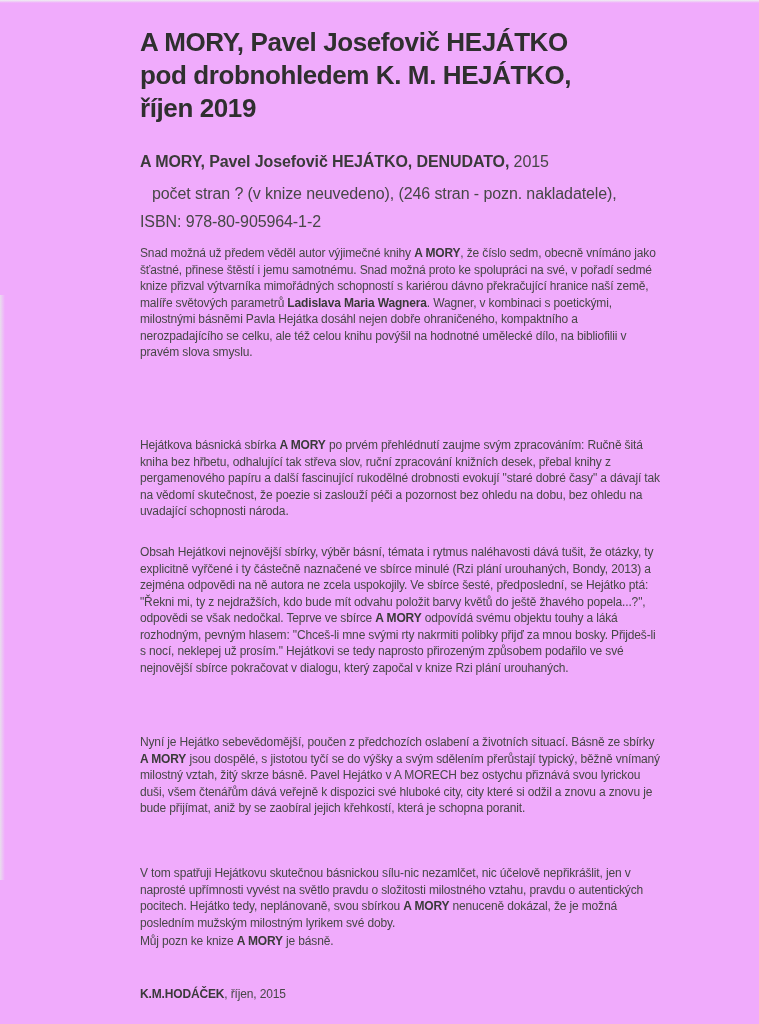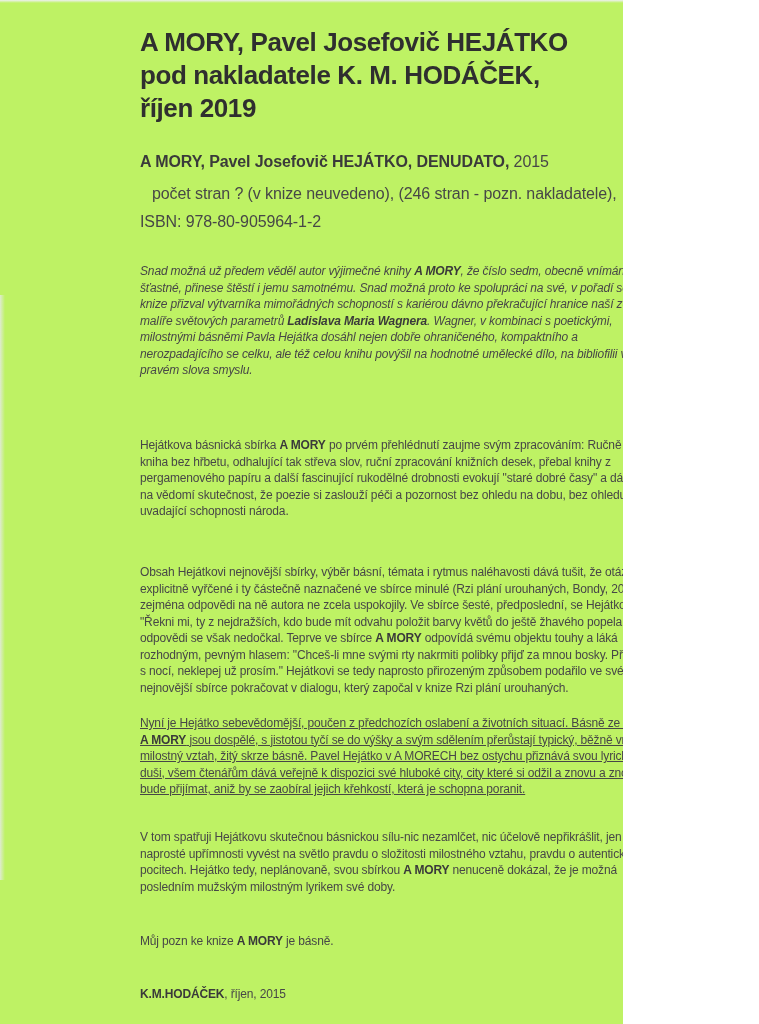--- a/index.html
+++ b/index.html
@@ -2,23 +2,23 @@
 <html><head>
 <meta charset="utf-8">
 <style>
   html, body {
     margin: 0;
     padding: 0;
     background: #ffffff;
   }
   .page {
     position: relative;
-    width: 623px;
+    width: 759px;
     height: 1024px;
-    background: #bef264;
+    background: #f0abfc;
     overflow: hidden;
     font-family: "Liberation Sans", "DejaVu Sans", sans-serif;
   }
   .edge-top {
     position: absolute;
     top: 0; left: 0; right: 0;
     height: 3px;
     background: linear-gradient(#eef0f1, rgba(255,255,255,0));
   }
   .edge-left {
@@ -53,43 +53,43 @@
   .meta-edition { top: 154px; }
   .meta-pages   { top: 186px; margin-left: 12px; }
   .meta-isbn    { top: 214px; }
   .para {
     font-size: 12px;
     line-height: 16.5px;
     letter-spacing: -0.15px;
     color: #474747;
     text-align: left;
   }
-  .para-1 { top: 263px; font-style: italic; }
+  .para-1 { top: 245px; }
   .para-2 { top: 437px; }
-  .para-3 { top: 564px; }
-  .para-4 { top: 715px; text-decoration: underline; }
-  .para-5 { top: 829px; }
+  .para-3 { top: 544px; }
+  .para-4 { top: 734px; }
+  .para-5 { top: 865px; }
   .closing { top: 933px; }
   .signature { top: 986px; }
   .page b {
     font-weight: 700;
     color: #3a3a3a;
   }
 </style>
 </head>
 <body>
 
 <div class="page">
 
   <div class="edge-top"></div>
   <div class="edge-left"></div>
 
   <h1 class="block doc-title">
     <div>A MORY, Pavel Josefovič HEJÁTKO</div>
-    <div>pod nakladatele K. M. HODÁČEK,</div>
+    <div>pod drobnohledem K. M. HEJÁTKO,</div>
     <div>říjen 2019</div>
   </h1>
 
   <p class="block meta meta-edition"><b>A MORY, Pavel Josefovič HEJÁTKO, DENUDATO,</b><span> 2015</span></p>
   <p class="block meta meta-pages">počet stran ? (v knize neuvedeno), (246 stran - pozn. nakladatele),</p>
   <p class="block meta meta-isbn">ISBN: 978-80-905964-1-2</p>
 
   <p class="block para para-1"><span>Snad možná už předem věděl autor výjimečné knihy </span><b>A MORY</b><span>, že číslo sedm, obecně vnímáno jako šťastné, přinese štěstí i jemu samotnému. Snad možná proto ke spolupráci na své, v pořadí sedmé knize přizval výtvarníka mimořádných schopností s kariérou dávno překračující hranice naší země, malíře světových parametrů </span><b>Ladislava Maria Wagnera</b><span>. Wagner, v kombinaci s poetickými, milostnými básněmi Pavla Hejátka dosáhl nejen dobře ohraničeného, kompaktního a nerozpadajícího se celku, ale též celou knihu povýšil na hodnotné umělecké dílo, na bibliofilii v pravém slova smyslu.</span></p>
   <p class="block para para-2"><span>Hejátkova básnická sbírka </span><b>A MORY</b><span> po prvém přehlédnutí zaujme svým zpracováním: Ručně šitá kniha bez hřbetu, odhalující tak střeva slov, ruční zpracování knižních desek, přebal knihy z pergamenového papíru a další fascinující rukodělné drobnosti evokují "staré dobré časy" a dávají tak na vědomí skutečnost, že poezie si zaslouží péči a pozornost bez ohledu na dobu, bez ohledu na uvadající schopnosti národa.</span></p>
   <p class="block para para-3"><span>Obsah Hejátkovi nejnovější sbírky, výběr básní, témata i rytmus naléhavosti dává tušit, že otázky, ty explicitně vyřčené i ty částečně naznačené ve sbírce minulé (Rzi plání urouhaných, Bondy, 2013) a zejména odpovědi na ně autora ne zcela uspokojily. Ve sbírce šesté, předposlední, se Hejátko ptá: "Řekni mi, ty z nejdražších, kdo bude mít odvahu položit barvy květů do ještě žhavého popela...?", odpovědi se však nedočkal. Teprve ve sbírce </span><b>A MORY</b><span> odpovídá svému objektu touhy a láká rozhodným, pevným hlasem: "Chceš-li mne svými rty nakrmiti polibky přijď za mnou bosky. Přijdeš-li s nocí, neklepej už prosím." Hejátkovi se tedy naprosto přirozeným způsobem podařilo ve své nejnovější sbírce pokračovat v dialogu, který započal v knize Rzi plání urouhaných.</span></p>

